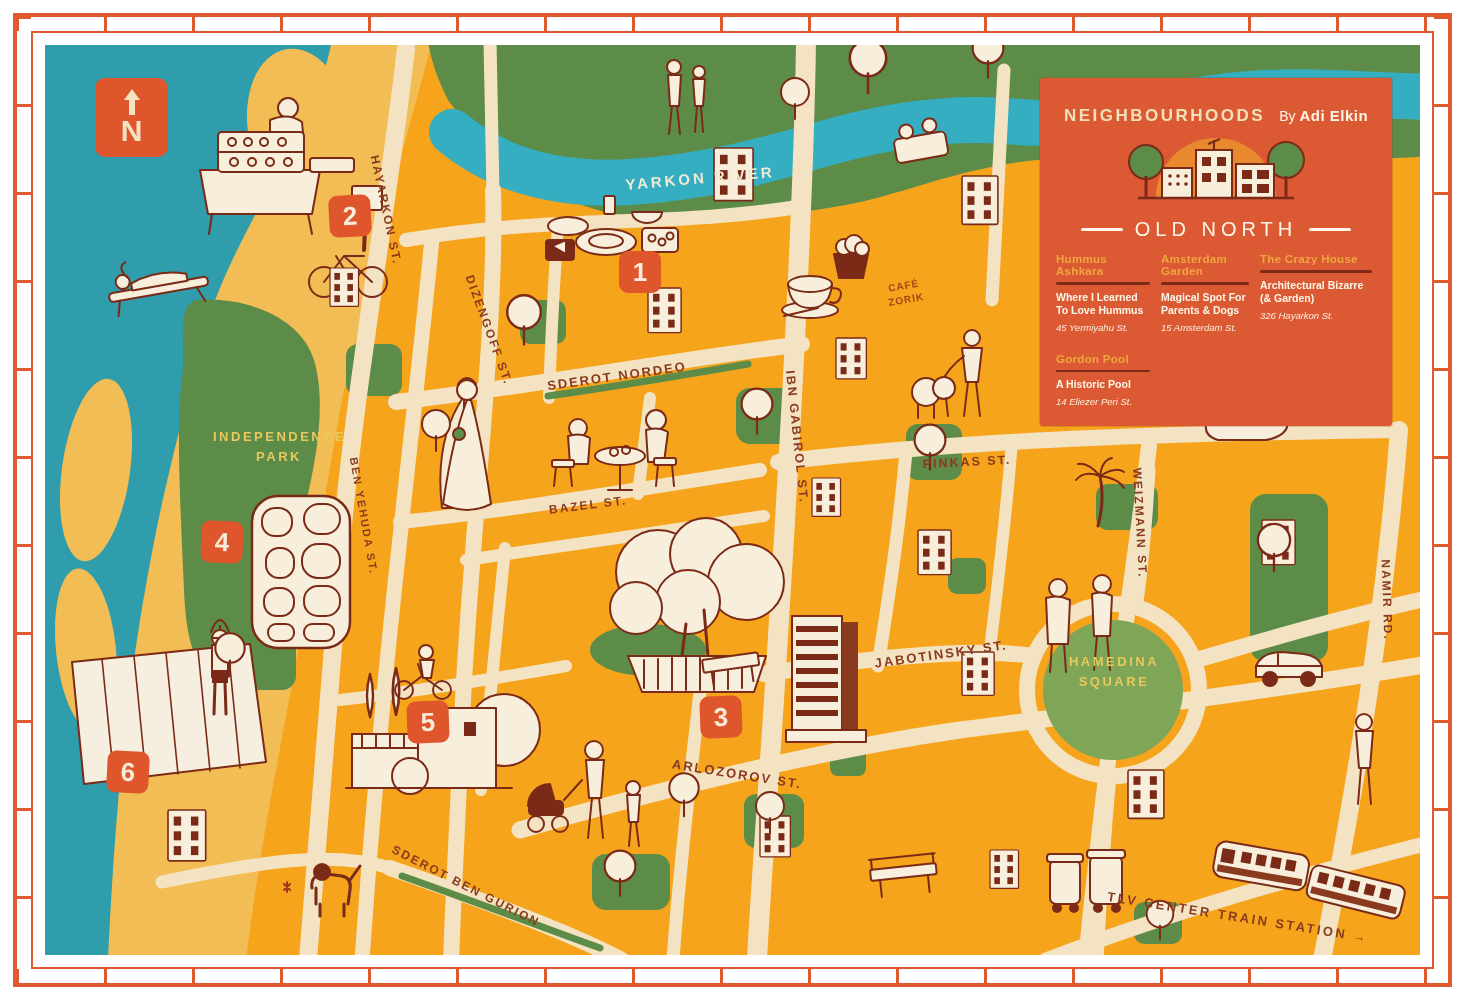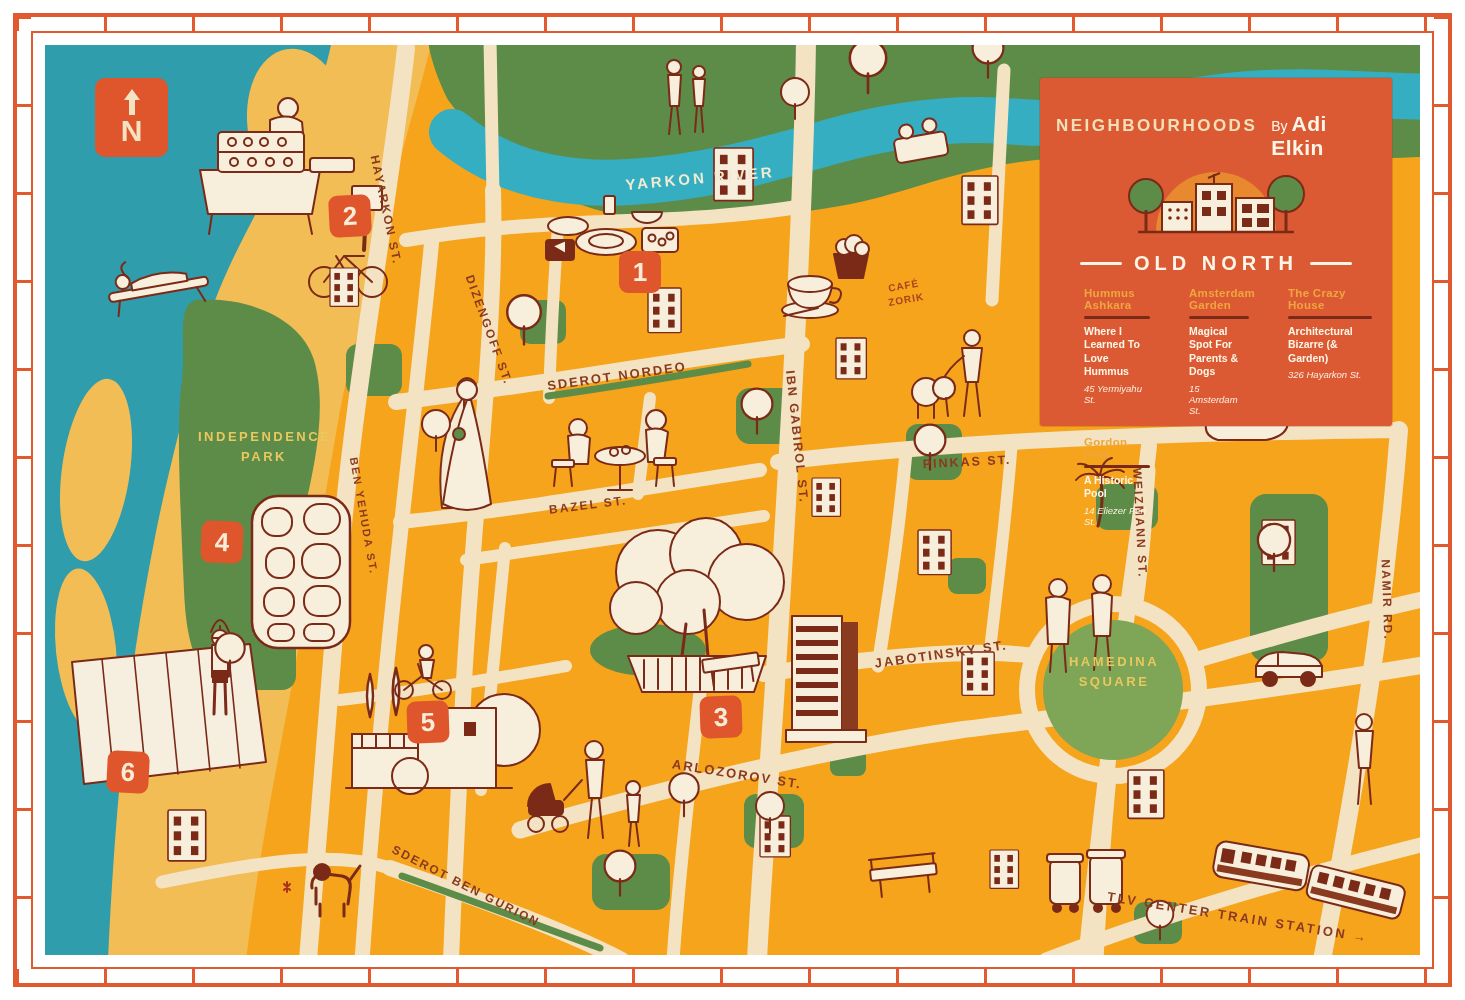--- a/index.html
+++ b/index.html
@@ -34,31 +34,31 @@
           display:flex;align-items:center;justify-content:center;color:#f6ecd8;
           font-size:26px;font-weight:700;transform:translate(-50%,-50%) rotate(var(--r,0deg));}
 
   
   .compass{position:absolute;left:95px;top:78px;width:73px;height:79px;background:#df552c;border-radius:10px;
            z-index:10;display:flex;flex-direction:column;align-items:center;justify-content:center;gap:1px;}
   .compass .n-letter{color:#f3e3c2;font-size:30px;font-weight:700;line-height:1;}
 
   
   .panel{position:absolute;left:1040px;top:78px;width:352px;height:348px;background:#db5a33;z-index:12;
-         border-radius:3px;box-shadow:0 0 0 1px rgba(160,55,25,.25);padding:30px 16px 10px;box-sizing:border-box;}
+         border-radius:3px;box-shadow:0 0 0 1px rgba(160,55,25,.25);padding:24px 16px 10px;box-sizing:border-box;}
   .panel-title-row{display:flex;align-items:baseline;justify-content:center;gap:14px;margin-top:4px;}
   .series{color:#f3e0b8;font-size:17px;font-weight:700;letter-spacing:2.5px;}
   .byline{color:#fdf6e8;font-size:14px;}
-  .byline b{font-size:21px;letter-spacing:.5px;}
+  .byline b{font-size:15px;letter-spacing:.5px;}
   .panel-illustration{display:flex;justify-content:center;margin:6px 0 2px;}
   .panel-subtitle{display:flex;align-items:center;justify-content:center;gap:12px;color:#fdf6e8;
-                  font-size:20px;font-weight:700;letter-spacing:5px;margin:2px 0 12px;}
+                  font-size:20px;font-weight:400;letter-spacing:5px;margin:2px 0 12px;}
   .panel-subtitle .dash{width:42px;height:2.5px;background:#fdf6e8;border-radius:2px;}
   .entries{display:grid;grid-template-columns:94px 88px 112px;gap:20px 11px;}
-  .entry{min-width:0;margin-left:28px;}
+  .entry{min-width:0;}
   .entry.a-left{text-align:left;}
   .entry.a-center{text-align:center;}
   .entry.a-right{text-align:left;}
   .entry-name{color:#efa63e;font-size:11.5px;font-weight:700;letter-spacing:.3px;}
   .entry-rule{height:2.5px;background:#7b2a17;margin:5px 0 6px;border-radius:2px;}
   .entry-desc{color:#fdf6e8;font-size:10.5px;font-weight:700;line-height:1.3;}
   .entry-addr{color:#fdf6e8;font-size:9.5px;font-style:italic;margin-top:4px;opacity:.95;}
 </style>
 </head>
 <body>
@@ -477,21 +477,21 @@
   <div class="slabel" style="left:617px;top:376px;--r:-8deg;font-size:13px">SDEROT NORDEO</div>
   <div class="slabel" style="left:797px;top:437px;--r:84deg;font-size:12.5px">IBN GABIROL ST.</div>
   <div class="slabel" style="left:588px;top:505px;--r:-7deg;font-size:12px">BAZEL ST.</div>
   <div class="slabel" style="left:967px;top:462px;--r:-3deg;font-size:12.5px">PINKAS ST.</div>
   <div class="slabel" style="left:1140px;top:523px;--r:87deg;font-size:12px">WEIZMANN ST.</div>
   <div class="slabel" style="left:941px;top:654px;--r:-8deg;font-size:13px">JABOTINSKY ST.</div>
   <div class="slabel" style="left:1387px;top:600px;--r:88deg;font-size:12px">NAMIR RD.</div>
   <div class="slabel" style="left:737px;top:774px;--r:9deg;font-size:13px">ARLOZOROV ST.</div>
   <div class="slabel" style="left:466px;top:886px;--r:27deg;font-size:12px">SDEROT BEN GURION</div>
   <div class="slabel" style="left:1238px;top:917px;--r:9deg;font-size:13px;letter-spacing:2.5px">TLV CENTER TRAIN STATION →</div>
-  <div class="alabel" style="left:264px;top:447px;width:132px">INDEPENDENCE PARK</div>
+  <div class="alabel" style="left:279px;top:447px;width:132px">INDEPENDENCE PARK</div>
   <div class="alabel" style="left:1114px;top:672px;width:112px">HAMEDINA SQUARE</div>
   <div class="alabel" style="left:905px;top:293px;width:52px;--r:-10deg;color:#a8441e;font-size:10px;letter-spacing:1px;line-height:1.4">CAFÉ ZORIK</div>
 
   <div class="marker" style="left:640px;top:272px">
     <span>1</span>
     </div>
   <div class="marker" style="left:350px;top:216px;--r:-3deg">
     <span>2</span>
     </div>
   <div class="marker" style="left:721px;top:717px;--r:-2deg">

